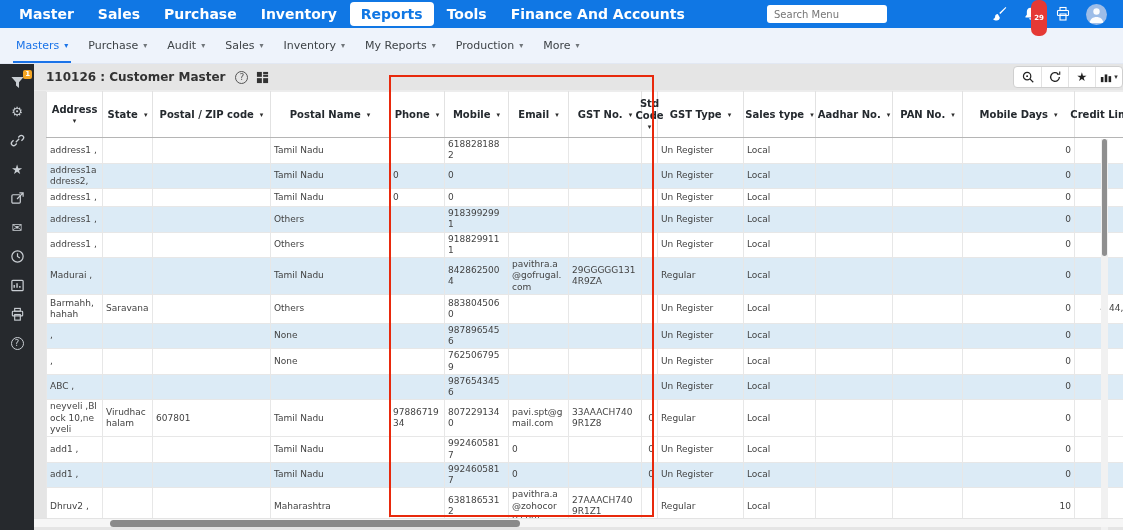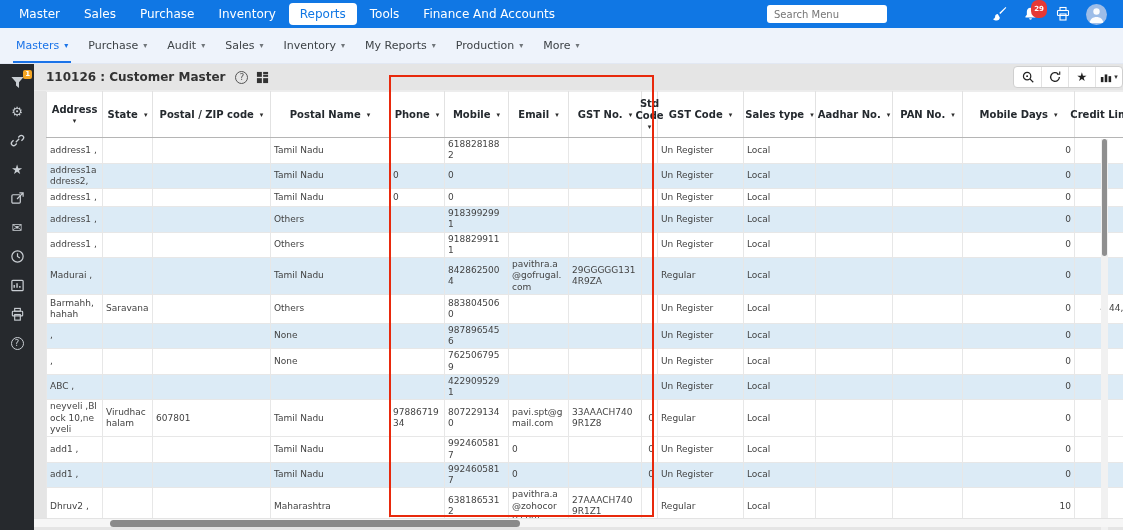--- a/index.html
+++ b/index.html
@@ -9,34 +9,34 @@
     background:#fff; font-family:"DejaVu Sans","Liberation Sans",sans-serif;
   }
 
   
   .topnav {
     height:28px; background:var(--topnav-bg,#1077e4);
     display:flex; align-items:center; padding:0 8px;
   }
   .topnav-items { display:flex; align-items:center; gap:2px; }
   .nav-item {
-    color:#fff; font-size:12px; font-weight:normal; padding:4px 11px;
+    color:#fff; font-size:14px; font-weight:bold; padding:4px 11px;
     border-radius:4px; cursor:pointer; white-space:nowrap;
   }
   .nav-item.active { background:#fff; color:var(--topnav-bg,#1077e4); }
   .topnav-right { margin-left:auto; display:flex; align-items:center; gap:15px; padding-right:8px; }
   .search-input {
     width:120px; height:18px; border:none; border-radius:3px;
     font-size:10px; padding:0 7px; color:#444; outline:none; margin-right:88px;
     font-family:"DejaVu Sans","Liberation Sans",sans-serif;
   }
   .tn-icon { position:relative; width:17px; height:17px; cursor:pointer; display:flex; align-items:center; justify-content:center; }
   .badge-red {
     position:absolute; top:-6px; right:-8px; background:var(--badge-red,#e53935);
-    color:#fff; font-size:7px; font-weight:bold; border-radius:7px; padding:5px 3px; line-height:1.2;
+    color:#fff; font-size:7px; font-weight:bold; border-radius:7px; padding:14px 3px; line-height:1.2;
   }
   .avatar { width:21px; height:21px; border-radius:50%; background:#9dbde8; overflow:hidden; display:flex; align-items:flex-end; justify-content:center; }
 
   
   .subnav {
     height:36px; background:var(--subnav-bg,#eef3fb);
     display:flex; align-items:stretch; padding:0 6px; border-bottom:1px solid #e2e8f3;
   }
   .subnav-items { display:flex; align-items:stretch; }
   .subnav-item {
@@ -347,21 +347,21 @@
                 </div>
               </th>
               <th style="width: 16px;">
                 <div class="th-wrap stacked">
                   <span>Std Code</span>
                   <span class="caret-down">▾</span>
                 </div>
               </th>
               <th style="width: 86px;">
                 <div class="th-wrap inline">
-                  <span>GST Code</span>
+                  <span>GST Type</span>
                   <span class="caret-down">▾</span>
                 </div>
               </th>
               <th style="width: 72px;">
                 <div class="th-wrap inline">
                   <span>Sales type</span>
                   <span class="caret-down">▾</span>
                 </div>
               </th>
               <th style="width: 77px;">
@@ -542,21 +542,21 @@
               <td></td>
               <td class="right">0</td>
               <td class="right"></td>
             </tr>
             <tr class="alt" style="height: 18px;">
               <td>ABC ,</td>
               <td></td>
               <td></td>
               <td></td>
               <td></td>
-              <td>4229095291</td>
+              <td>9876543456</td>
               <td></td>
               <td></td>
               <td class="right"></td>
               <td>Un Register</td>
               <td>Local</td>
               <td></td>
               <td></td>
               <td class="right">0</td>
               <td class="right"></td>
             </tr>

